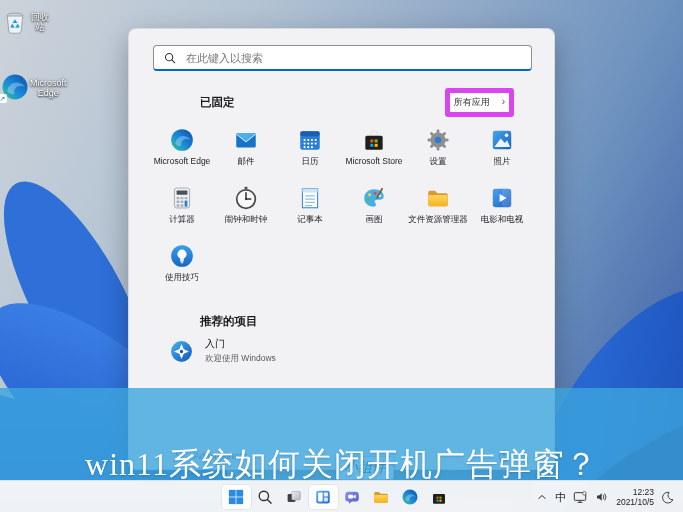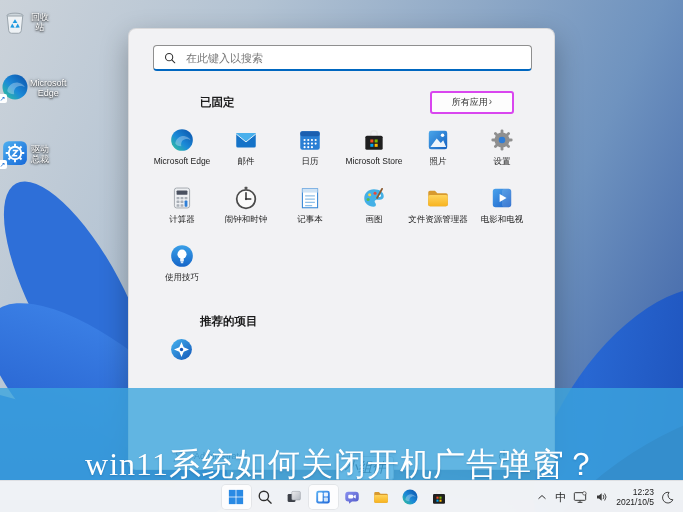--- a/index.html
+++ b/index.html
@@ -30,22 +30,22 @@
     box-shadow:0 10px 28px rgba(0,0,0,.28);box-sizing:border-box;}
   .searchbox{position:absolute;left:24px;top:16px;width:379px;height:26px;box-sizing:border-box;
     background:#fff;border:1px solid #8f8f8f;border-bottom:2px solid #0067c0;border-radius:4px;
     display:flex;align-items:center;padding:4px 9px;gap:7px;}
   .searchbox input{flex:1;border:none;outline:none;font-size:11px;color:#333;background:transparent;
     font-family:"Liberation Sans","DejaVu Sans",sans-serif;}
   .searchbox input::placeholder{color:#767676;}
   .sectionrow{position:absolute;left:40px;right:40px;top:64px;height:18px;display:flex;
     align-items:center;justify-content:space-between;}
   .sectitle{font-size:11.5px;font-weight:bold;color:#1b1b1b;margin-left:31px;}
-  .allapps{display:flex;align-items:center;gap:1px;font-size:9px;color:#333;background:#fdfdfd;
-    border:2px solid #d946ef;border-radius:3px;padding:3px 20px;cursor:pointer;}
+  .allapps{display:flex;align-items:center;gap:12px;font-size:9px;color:#333;background:#fdfdfd;
+    border:5px solid #d946ef;border-radius:3px;padding:3px 4px;cursor:pointer;}
   .allapps .chev{font-size:10px;color:#555;line-height:8px;}
   .appgrid{position:absolute;left:21px;top:94px;width:386px;display:flex;flex-wrap:wrap;}
   .tile{width:64px;height:58px;display:flex;flex-direction:column;align-items:center;padding-top:4px;
     box-sizing:border-box;cursor:pointer;border-radius:4px;}
   .tlabel{margin-top:4px;font-size:8.5px;line-height:9px;color:#1c1c1c;white-space:nowrap;}
   .recrow{position:absolute;left:40px;top:282px;}
   .recitem{position:absolute;left:40px;top:308px;display:flex;align-items:center;gap:11px;cursor:pointer;}
   .rectext .t1{font-size:10px;color:#111;}
   .rectext .t2{font-size:8.5px;color:#5a5a5a;margin-top:2px;}
   .menufooter{position:absolute;left:42px;right:42px;top:414px;height:26px;display:flex;
@@ -320,29 +320,20 @@
   </div>
   <div class="dicon" style="top:72px;">
     <div class="iconwrap">
       <svg class="ic i30">
           <use href="#sym-edge"></use>
         </svg>
       <span class="shortcut">↗</span>
     </div>
     <div class="dlabel">Microsoft Edge</div>
   </div>
-  <div class="dicon" style="top:138px;">
-    <div class="iconwrap">
-      <svg class="ic i30">
-          <use href="#sym-driver"></use>
-        </svg>
-      <span class="shortcut">↗</span>
-    </div>
-    <div class="dlabel">驱动总裁</div>
-  </div>
 
   <div class="startmenu">
     <div class="searchbox">
       <svg class="ic i14">
           <use href="#sym-search"></use>
         </svg>
       <input type="text" readonly="" placeholder="在此键入以搜索" style="">
     </div>
 
     <div class="sectionrow">
@@ -373,29 +364,29 @@
         <span class="tlabel">日历</span>
       </div>
       <div class="tile">
         <svg class="ic i26">
             <use href="#sym-store"></use>
           </svg>
         <span class="tlabel">Microsoft Store</span>
       </div>
       <div class="tile">
         <svg class="ic i26">
+            <use href="#sym-gear"></use>
+          </svg>
+        <span class="tlabel">设置</span>
+      </div>
+      <div class="tile">
+        <svg class="ic i26">
             <use href="#sym-photos"></use>
           </svg>
         <span class="tlabel">照片</span>
-      </div>
-      <div class="tile">
-        <svg class="ic i26">
-            <use href="#sym-gear"></use>
-          </svg>
-        <span class="tlabel">设置</span>
       </div>
       <div class="tile">
         <svg class="ic i26">
             <use href="#sym-calc"></use>
           </svg>
         <span class="tlabel">计算器</span>
       </div>
       <div class="tile">
         <svg class="ic i26">
             <use href="#sym-clock"></use>
@@ -434,20 +425,24 @@
       </div>
     </div>
 
     <div class="recrow">
       <span class="sectitle">推荐的项目</span>
     </div>
     <div class="recitem">
       <svg class="ic i25">
           <use href="#sym-getstarted"></use>
         </svg>
+      <span class="rectext">
+        <div class="t1">入门</div>
+        <div class="t2">欢迎使用 Windows</div>
+      </span>
     </div>
 
     <div class="menufooter">
       <span class="userchip">
         <svg class="ic i16">
             <use href="#sym-user"></use>
           </svg>
         <span>Administrator</span>
       </span>
       <svg class="ic i16">

